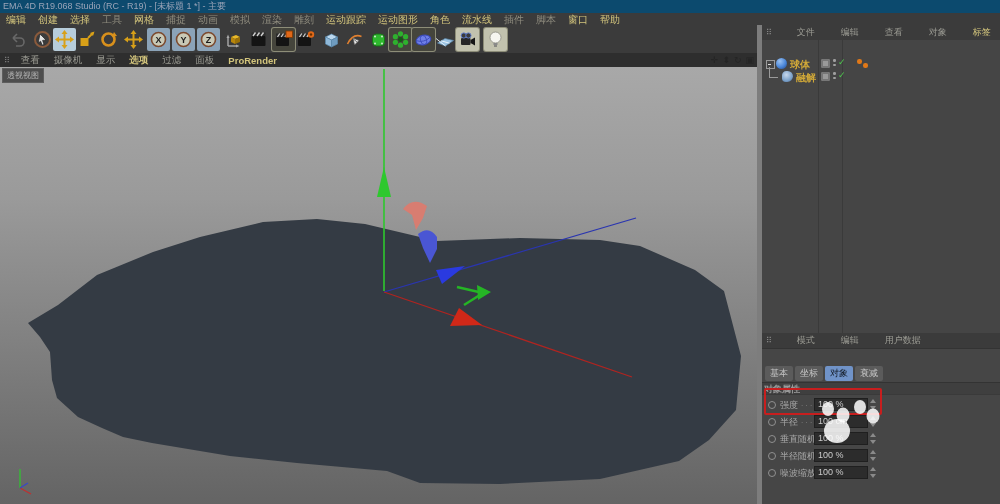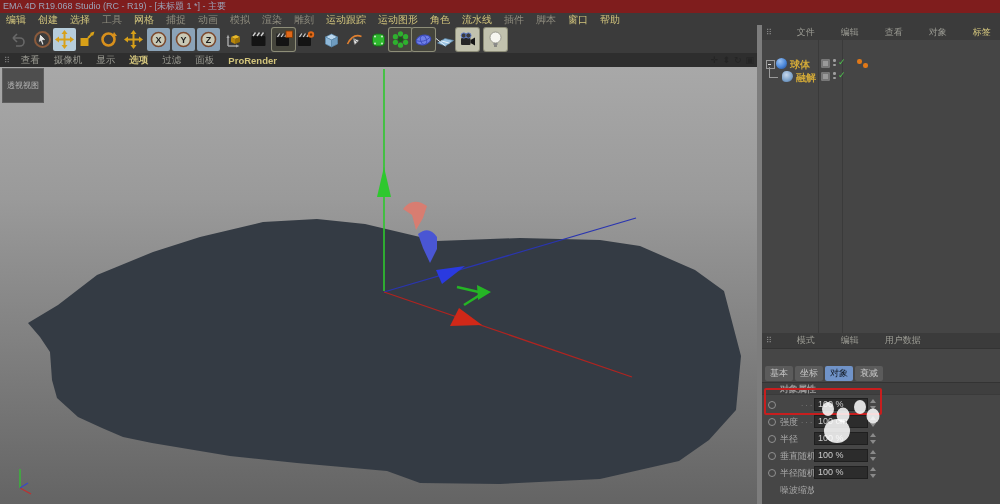--- a/index.html
+++ b/index.html
@@ -1,19 +1,19 @@
 <!DOCTYPE html>
 <html><head>
 <meta charset="utf-8">
 <style>
   html,body{margin:0;padding:0;background:#222;}
   #app{position:relative;width:1000px;height:504px;background:#3c3c3c;overflow:hidden;
        font-family:"Liberation Sans","DejaVu Sans",sans-serif;-webkit-font-smoothing:antialiased;}
   
-  .titlebar{position:absolute;left:0;top:0;width:1000px;height:13px;background:#7f1d1d;
+  .titlebar{position:absolute;left:0;top:0;width:1000px;height:13px;background:#0c4a6e;
             color:#9aa4b8;font-size:9px;line-height:13px;padding-left:3px;box-sizing:border-box;white-space:nowrap;}
   .menubar{position:absolute;left:0;top:13px;width:1000px;height:14px;background:#3b3b3b;
            display:flex;align-items:center;font-size:10px;line-height:14px;}
   .menu-item{padding:0 6px;color:#8f8c7e;white-space:nowrap;cursor:default;}
   .menu-item.bright{color:#d2c47c;}
   
   .toolbar{position:absolute;left:0;top:27px;width:758px;height:26px;background:#3b3b3b;border-bottom:1px solid #5a5a5a;}
   .tool{position:absolute;top:1px;width:23px;height:23px;display:flex;align-items:center;justify-content:center;border-radius:2px;}
   .tool svg{display:block;}
   .tool.sel-blue{background:#b7cddb;}
@@ -23,21 +23,21 @@
   
   .vp{position:absolute;left:0;top:53px;width:758px;height:451px;}
   .vp-menubar{position:absolute;left:0;top:0;width:100%;height:14px;background:#2e2e2e;
               display:flex;align-items:center;font-size:9.5px;}
   .vp-menuicon{color:#7f7f7f;font-size:8px;padding:0 4px;}
   .vp-item{padding:0 7px;color:#9a9a92;white-space:nowrap;}
   .vp-item.bright{color:#d2c47c;font-weight:bold;}
   .vp-controls{position:absolute;right:4px;top:0;height:14px;display:flex;gap:4px;align-items:center;}
   .vp-ctl{color:#252525;font-size:9px;line-height:14px;cursor:pointer;}
   .vp-tab{position:absolute;left:2px;top:15px;background:#4e4e4e;color:#b2b2b2;font-size:8px;
-          padding:11px 4px;z-index:3;border:1px solid #5e5e5e;}
+          padding:1px 4px;z-index:3;border:1px solid #5e5e5e;}
   .vp-canvas{position:absolute;left:0;top:14px;width:758px;height:437px;
              background:linear-gradient(#a8a8a8,#9a9a9a 30%,#646464);}
   .vp-canvas svg{display:block;}
   
   .splitter{position:absolute;left:757px;top:25px;width:5px;height:479px;background:#7d7d7d;cursor:col-resize;}
   .rpanel{position:absolute;left:762px;top:25px;width:238px;height:479px;background:#464646;overflow:hidden;}
   .om-menu,.am-menu{position:absolute;left:0;width:100%;height:15px;background:#3b3b3b;
            display:flex;align-items:center;font-size:9px;border-bottom:1px solid #333;}
   .om-menu{top:0;} .am-menu{top:308px;}
   .panel-grip{color:#8a8a8a;font-size:8px;padding:0 4px;}
@@ -57,25 +57,25 @@
   .vis-dots{position:absolute;top:2px;width:3px;}
   .vis-dots i{display:block;width:2.5px;height:2.5px;border-radius:50%;background:#9f9f9f;margin-bottom:2px;}
   .check{position:absolute;top:0px;color:#4ec84e;font-size:9px;font-weight:bold;}
   .tag-dot{position:absolute;width:4.5px;height:4.5px;border-radius:50%;background:#e07818;}
   
   .am-header{position:absolute;left:0;top:325px;width:100%;height:14px;display:flex;align-items:center;font-size:10px;color:#cccccc;}
   .am-obj-icon{width:10px;height:10px;border-radius:50%;margin:0 5px 0 6px;background:radial-gradient(circle at 35% 30%,#9cc2f0,#4a86d8 55%,#23427e);}
   .am-tabs{position:absolute;left:3px;top:341px;display:flex;gap:2px;}
   .am-tab{background:#5b5b5b;color:#c6c6c6;font-size:9px;padding:1px 5px;border-radius:2px;cursor:pointer;}
   .am-tab.active{background:#7093c8;color:#10161f;}
-  .am-section{position:absolute;left:0;top:357px;width:100%;height:13px;background:#3f3f3f;border-top:1px solid #333;border-bottom:1px solid #3a3a3a;color:#9a9a9a;font-size:9px;font-weight:bold;line-height:13px;padding-left:18px;box-sizing:border-box;}
+  .am-section{position:absolute;left:0;top:357px;width:100%;height:13px;background:#3f3f3f;border-top:1px solid #333;border-bottom:1px solid #3a3a3a;color:#9a9a9a;font-size:9px;font-weight:bold;line-height:13px;padding-left:2px;box-sizing:border-box;}
   .am-rows{position:absolute;left:0;top:371px;width:100%;}
   .prow{position:relative;height:17px;}
   .keydot{position:absolute;left:6px;top:5px;width:6px;height:6px;border:1.5px solid #8f8f8f;border-radius:50%;}
-  .plabel{position:absolute;left:18px;top:3px;width:34px;color:#a8a8a8;font-size:9px;white-space:nowrap;overflow:hidden;margin-top:17px;}
+  .plabel{position:absolute;left:18px;top:3px;width:34px;color:#a8a8a8;font-size:9px;white-space:nowrap;overflow:hidden;}
   .pdots{position:absolute;left:39px;top:3px;width:13px;color:#888;font-size:8px;overflow:hidden;white-space:nowrap;}
   .pfield{position:absolute;left:52px;top:2px;width:46px;height:11px;background:#2c2c2c;border:1px solid #1f1f1f;
           color:#cccccc;font-size:9px;line-height:11px;padding:0 3px;}
   .spin{position:absolute;left:107px;top:2px;width:8px;height:13px;}
   .spin b{position:absolute;left:1px;width:0;height:0;border-left:3px solid transparent;border-right:3px solid transparent;}
   .spin b.up{top:1px;border-bottom:4px solid #8a8a8a;}
   .spin b.dn{bottom:1px;border-top:4px solid #8a8a8a;}
   .hlbox{position:absolute;left:2px;top:363px;width:114px;height:23px;border:2px solid #c81e1e;border-radius:2px;z-index:5;pointer-events:none;}
   
   .wm{position:absolute;left:0;top:0;width:100%;height:100%;pointer-events:none;z-index:8;color:rgba(255,255,255,0.82);}

